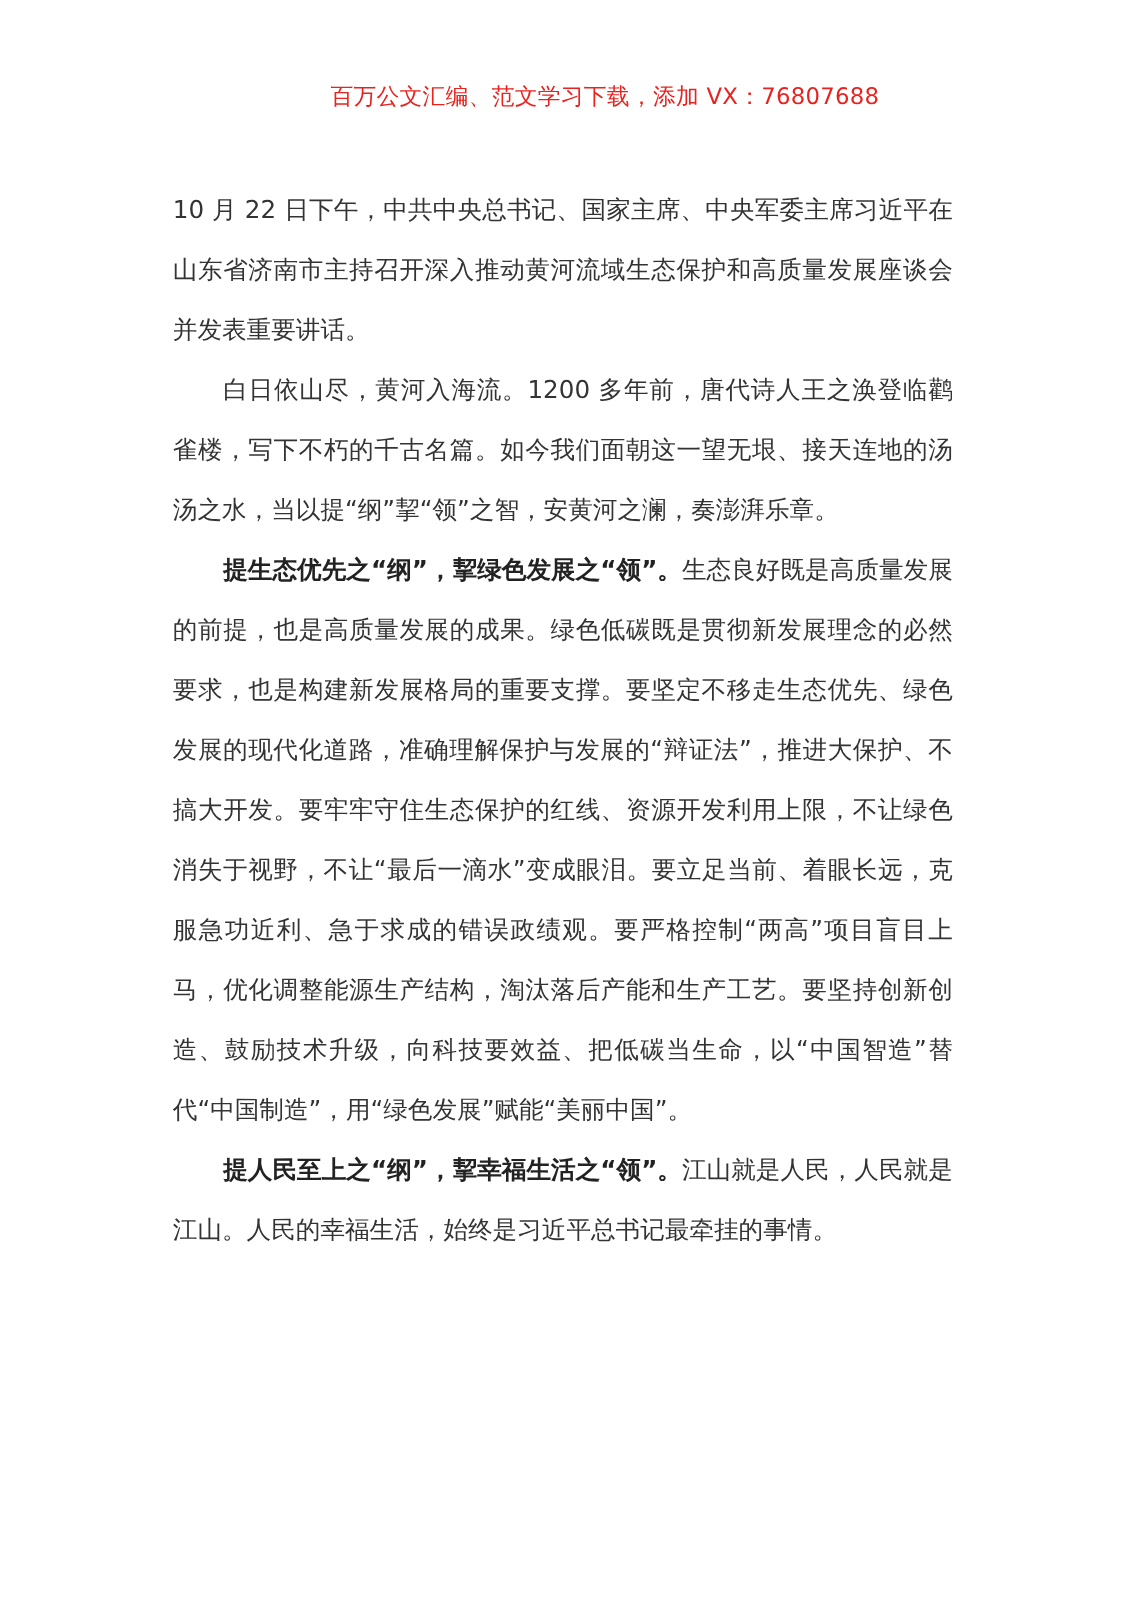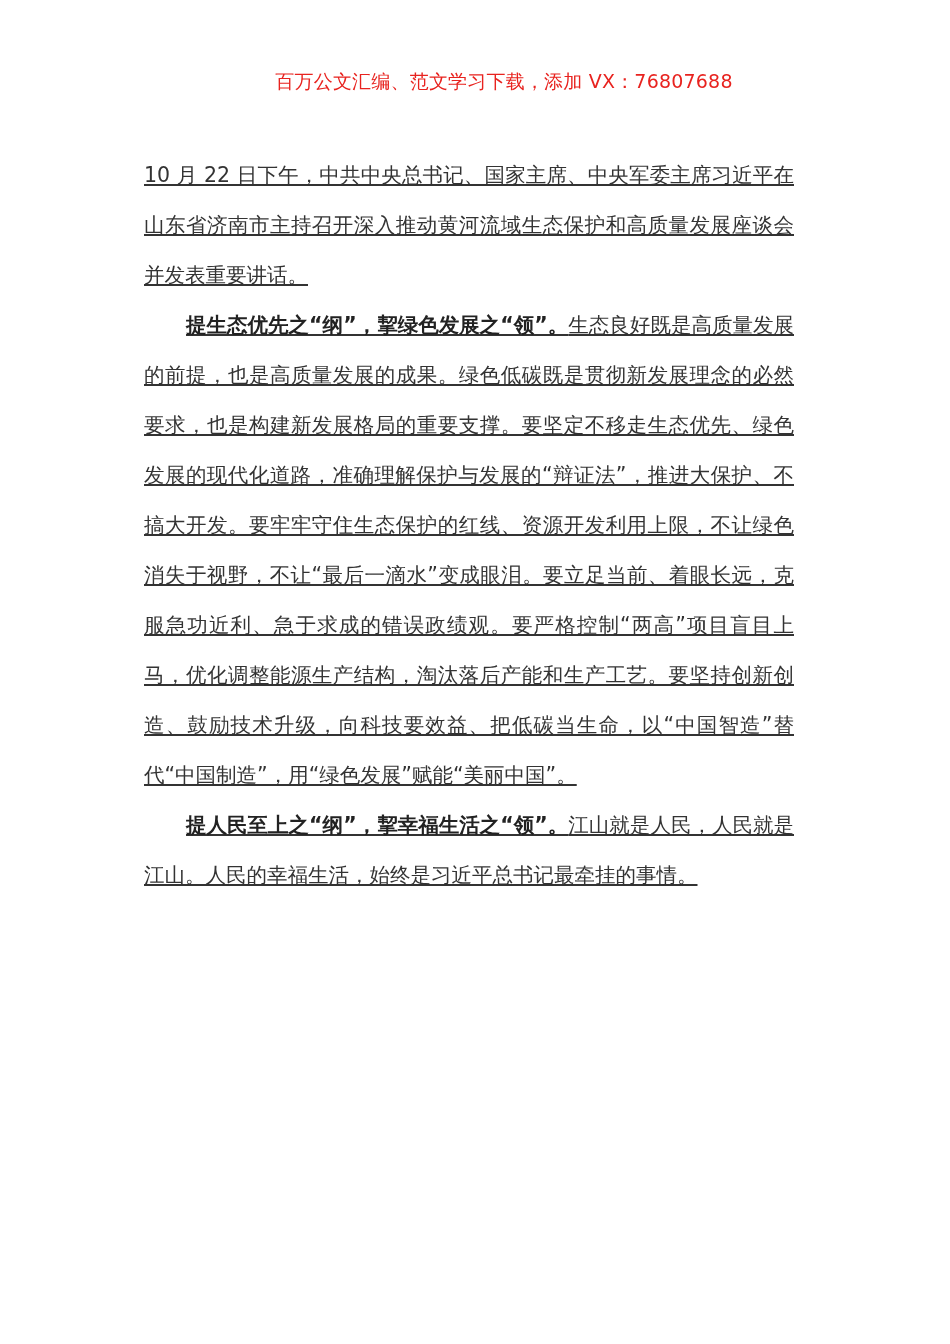--- a/index.html
+++ b/index.html
@@ -48,21 +48,20 @@
       font-weight: normal;
       color: #333333;
     }
     .para {
       font-size: 20.5px;
       line-height: 50px;
       margin: 0;
       color: #333333;
       text-align: justify;
       word-break: break-all;
-      text-decoration: underline;
     }
     .para.first {
       margin-top: 25px;
     }
     .para.indent {
       text-indent: 42px;
     }
     .lead {
       font-weight: bold;
       color: #222222;
@@ -73,19 +72,20 @@
 
 <div class="page">
 
   <div class="header-banner">百万公文汇编、范文学习下载，添加 VX：76807688</div>
 
   <div class="content">
 
 
     <p class="para first"><span>10 月 22 日下午，中共中央总书记、国家主席、中央军委主席习近平在山东省济南市主持召开深入推动黄河流域生态保护和高质量发展座谈会并发表重要讲话。</span></p>
 
+    <p class="para indent"><span>白日依山尽，黄河入海流。1200 多年前，唐代诗人王之涣登临鹳雀楼，写下不朽的千古名篇。如今我们面朝这一望无垠、接天连地的汤汤之水，当以提“纲”挈“领”之智，安黄河之澜，奏澎湃乐章。</span></p>
 
     <p class="para indent"><span class="lead">提生态优先之“纲”，挈绿色发展之“领”。</span><span>生态良好既是高质量发展的前提，也是高质量发展的成果。绿色低碳既是贯彻新发展理念的必然要求，也是构建新发展格局的重要支撑。要坚定不移走生态优先、绿色发展的现代化道路，准确理解保护与发展的“辩证法”，推进大保护、不搞大开发。要牢牢守住生态保护的红线、资源开发利用上限，不让绿色消失于视野，不让“最后一滴水”变成眼泪。要立足当前、着眼长远，克服急功近利、急于求成的错误政绩观。要严格控制“两高”项目盲目上马，优化调整能源生产结构，淘汰落后产能和生产工艺。要坚持创新创造、鼓励技术升级，向科技要效益、把低碳当生命，以“中国智造”替代“中国制造”，用“绿色发展”赋能“美丽中国”。</span></p>
 
     <p class="para indent"><span class="lead">提人民至上之“纲”，挈幸福生活之“领”。</span><span>江山就是人民，人民就是江山。人民的幸福生活，始终是习近平总书记最牵挂的事情。</span></p>
 
   </div>
 </div>
 
 </body></html>

